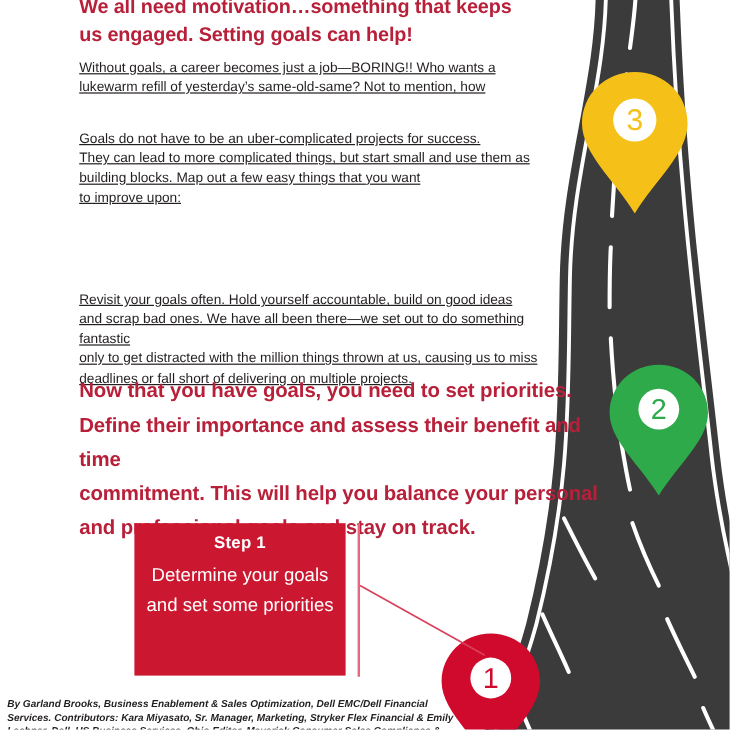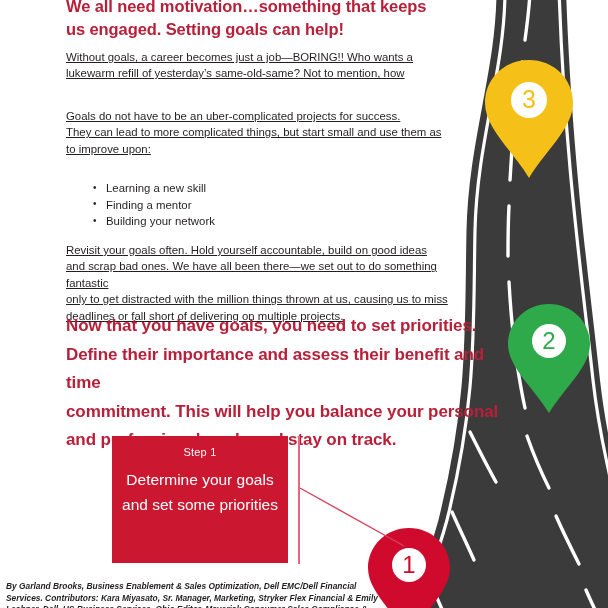--- a/index.html
+++ b/index.html
@@ -118,22 +118,22 @@
     top: 436px;
     width: 176px;
     height: 127px;
     background: #cc1730;
     box-sizing: border-box;
     padding-top: 10px;
     text-align: center;
   }
   #step-box-label {
     color: #ffffff;
-    font-size: 11px;
-    font-weight: normal;
+    font-size: 14px;
+    font-weight: bold;
     letter-spacing: 0.2px;
     line-height: 13px;
   }
   #step-box-title {
     color: #ffffff;
     font-size: 15.5px;
     font-weight: normal;
     line-height: 25px;
     margin-top: 8px;
     padding: 0 10px;
@@ -251,28 +251,24 @@
   </div>
 
   <div id="para-without">
     <div class="body-text">Without goals, a career becomes just a job—BORING!! Who wants a</div>
     <div class="body-text">lukewarm refill of yesterday’s same-old-same? Not to mention, how</div>
   </div>
 
   <div id="para-goals">
     <div class="body-text">Goals do not have to be an uber-complicated projects for success.</div>
     <div class="body-text">They can lead to more complicated things, but start small and use them as</div>
+    <div class="body-text">building blocks.  Map out a few easy things that you want</div>
     <div class="body-text">to improve upon:</div>
   </div>
 
-  <ul id="goal-list">
-    <li>Learning a new skill</li>
-    <li>Finding a mentor</li>
-    <li>Building your network</li>
-  </ul>
 
   <div id="para-revisit">
     <div class="body-text">Revisit your goals often. Hold yourself accountable, build on good ideas</div>
     <div class="body-text">and scrap bad ones. We have all been there—we set out to do something fantastic</div>
     <div class="body-text">only to get distracted with the million things thrown at us, causing us to miss</div>
     <div class="body-text">deadlines or fall short of delivering on multiple projects.</div>
   </div>
 
   <div id="priorities-heading">
     <div class="heading-red">Now that you have goals, you need to set priorities.</div>

